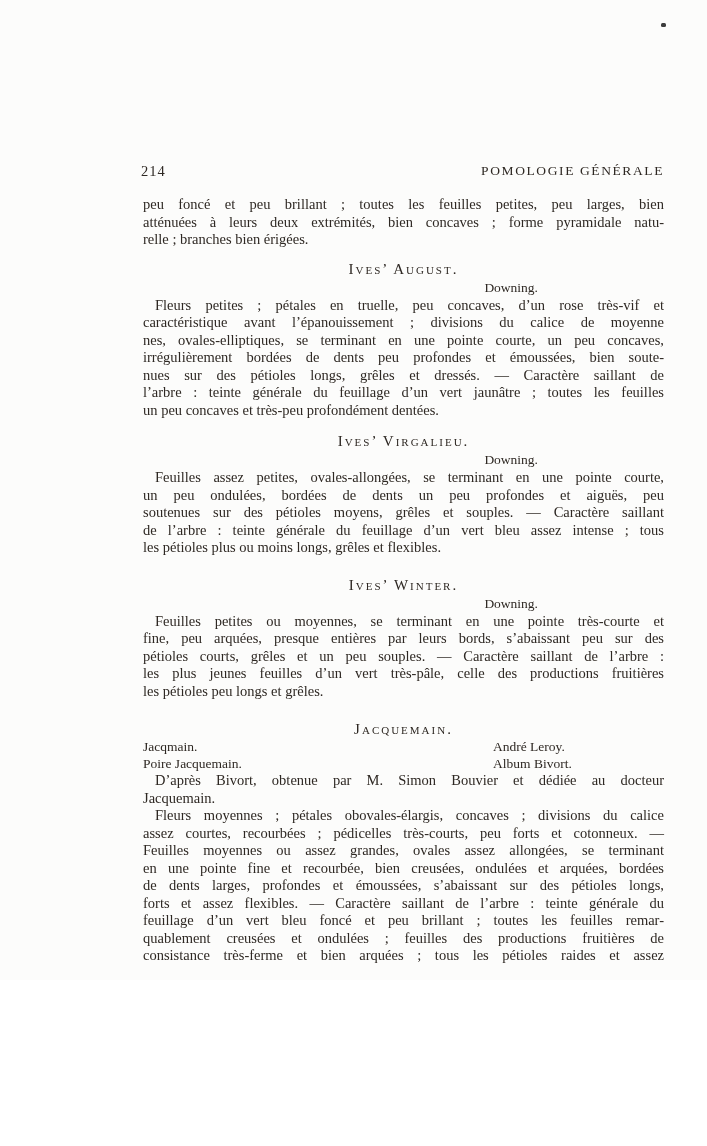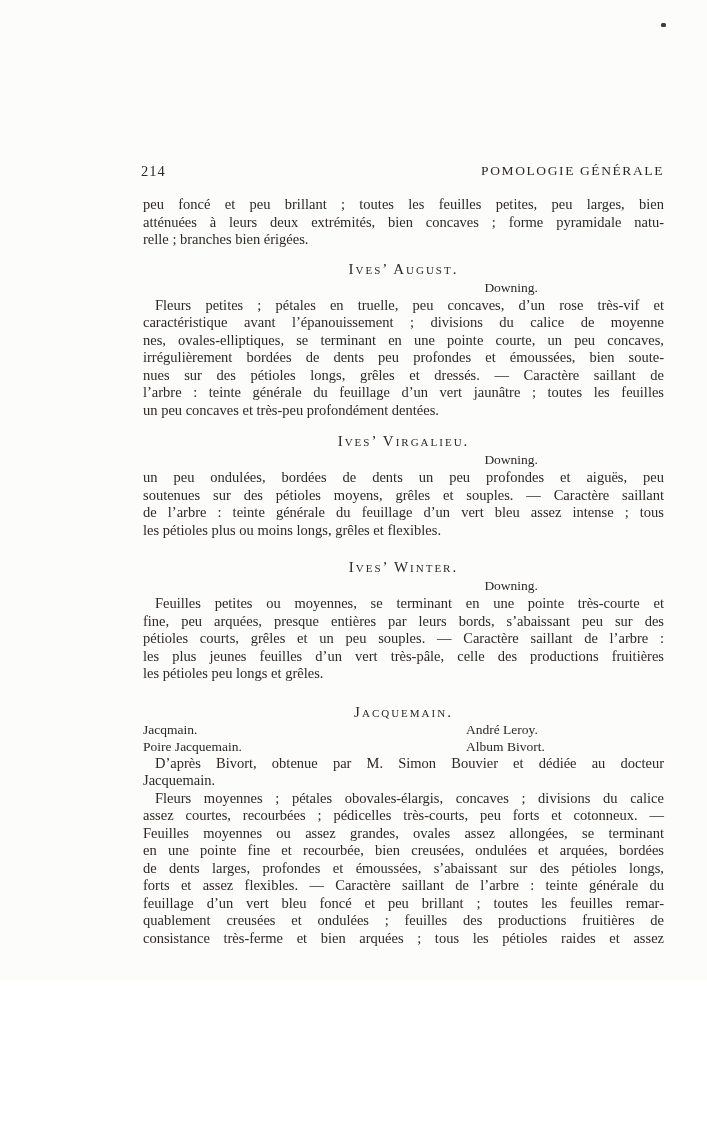--- a/index.html
+++ b/index.html
@@ -40,21 +40,21 @@
 
   .attribution {
     text-align:right; padding-right:126px;
     font-size:13.5px; line-height:17px;
     margin:1px 0 1px 0;
   }
 
   
   .synonyms { position:relative; font-size:13.5px; line-height:17px; margin:0; }
   .syn-col.left  { }
-  .syn-col.right { position:absolute; left:323px; top:0;font-family:Liberation Serif, serif; }
+  .syn-col.right { position:absolute; left:350px; top:0;font-family:Liberation Serif, serif; }
   .syn-line { white-space:nowrap; }
 
   
   .artifact { position:absolute; border-radius:1.5px; }
   .a1 { left:661px; top:23px;  width:5px; height:4px; background:#3c3c3c; }
   .a2 { left:410px; top:1106px; width:5px; height:4px; background:#4a4a4a; }
   .a3 { left:347px; top:1122px; width:3px; height:3px; background:#9a9a9a; }
 </style>
 </head>
 <body>
@@ -89,20 +89,21 @@
         <div class="line just">nues sur des pétioles longs, grêles et dressés. — Caractère saillant de</div>
         <div class="line just">l’arbre : teinte générale du feuillage d’un vert jaunâtre ; toutes les feuilles</div>
         <div class="line last">un peu concaves et très-peu profondément dentées.</div>
       </div>
     </section>
 
     <section>
       <h2 class="entry-heading mt-virgalieu">Ives’ Virgalieu.</h2>
       <div class="attribution">Downing.</div>
       <div class="para">
+        <div class="line just indent">Feuilles assez petites, ovales-allongées, se terminant en une pointe courte,</div>
         <div class="line just">un peu ondulées, bordées de dents un peu profondes et aiguës, peu</div>
         <div class="line just">soutenues sur des pétioles moyens, grêles et souples. — Caractère saillant</div>
         <div class="line just">de l’arbre : teinte générale du feuillage d’un vert bleu assez intense ; tous</div>
         <div class="line last">les pétioles plus ou moins longs, grêles et flexibles.</div>
       </div>
     </section>
 
     <section>
       <h2 class="entry-heading mt-winter">Ives’ Winter.</h2>
       <div class="attribution">Downing.</div>

